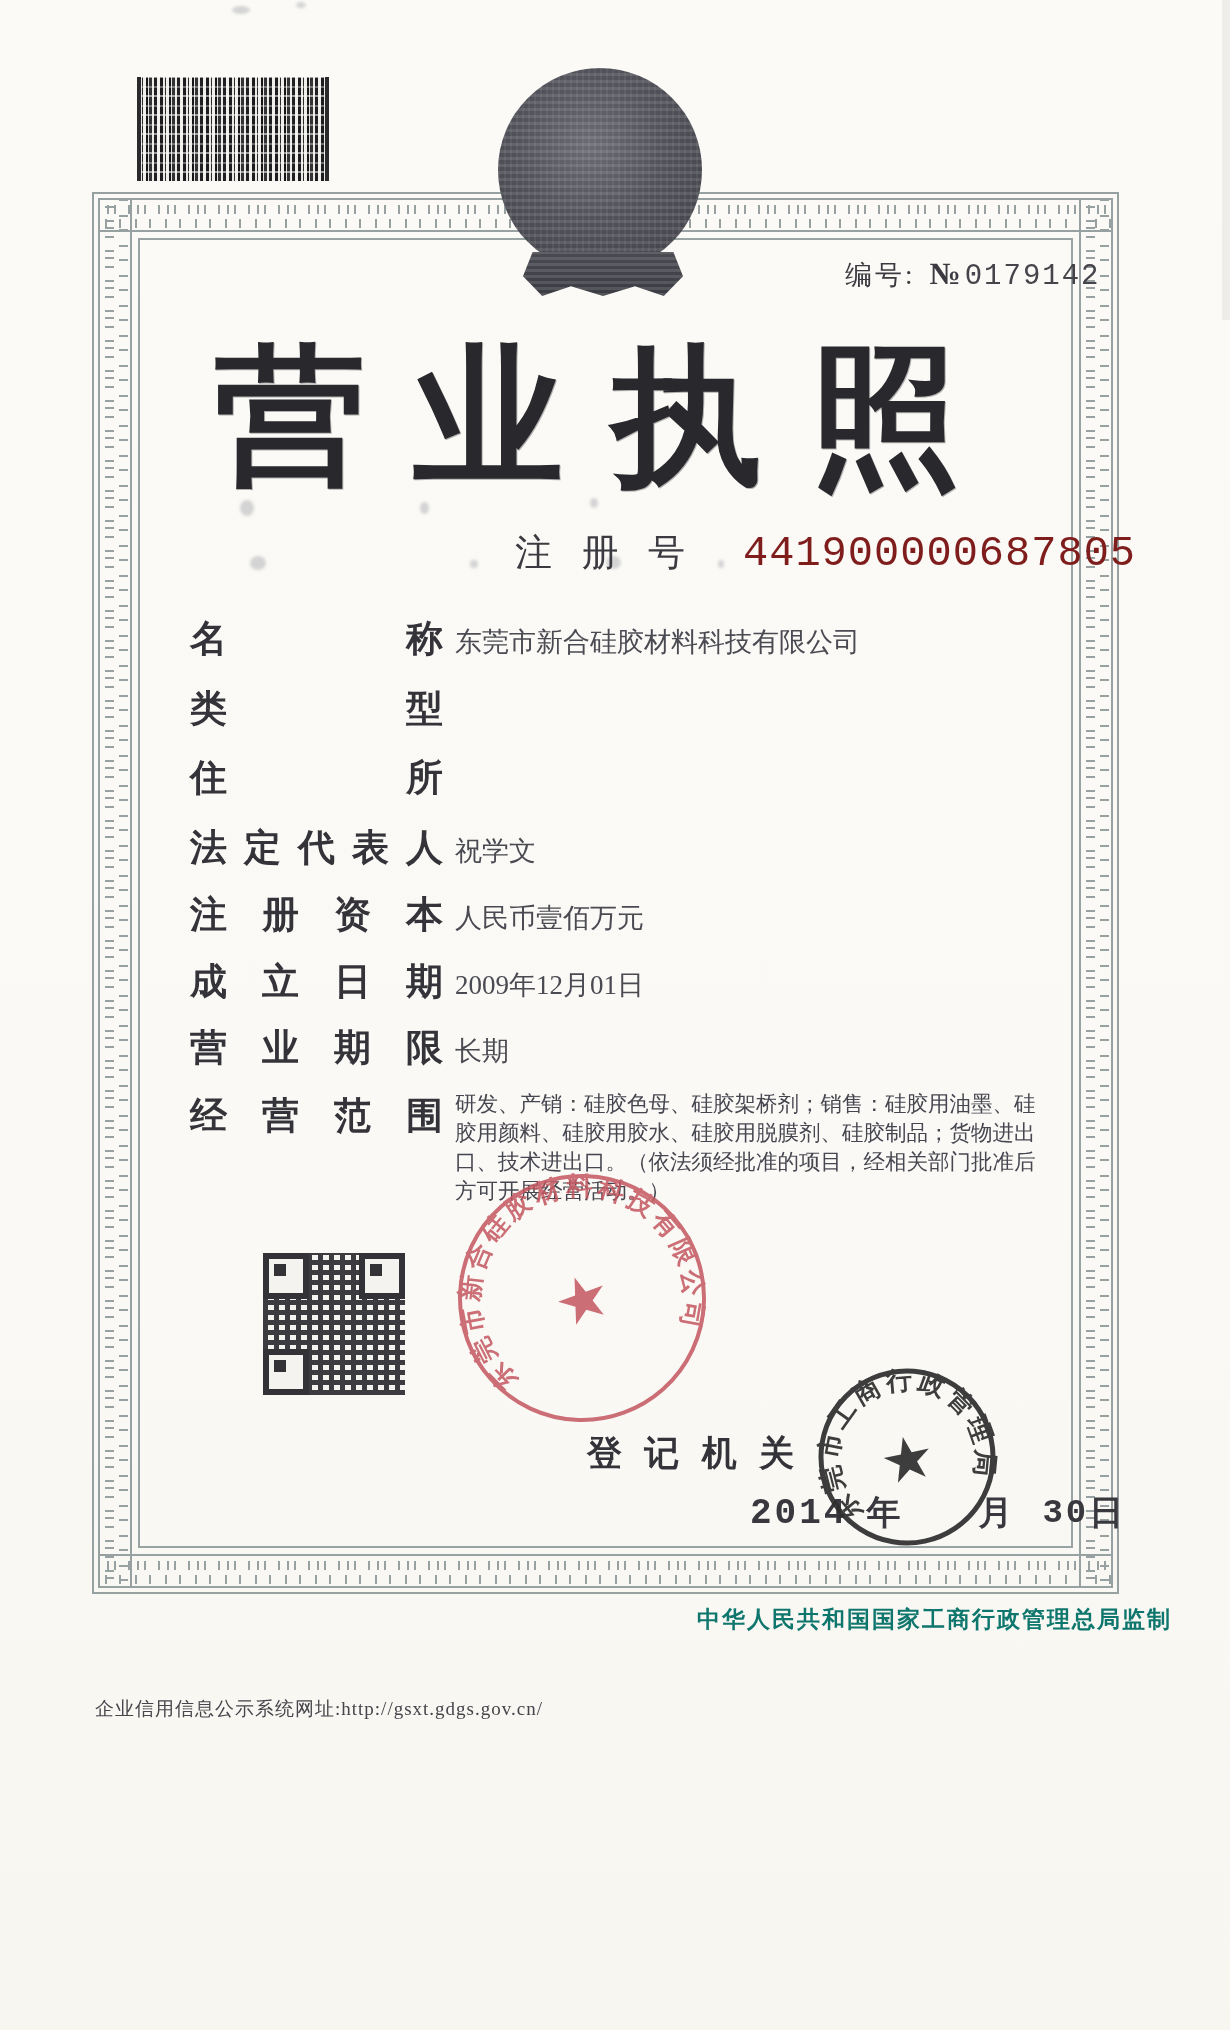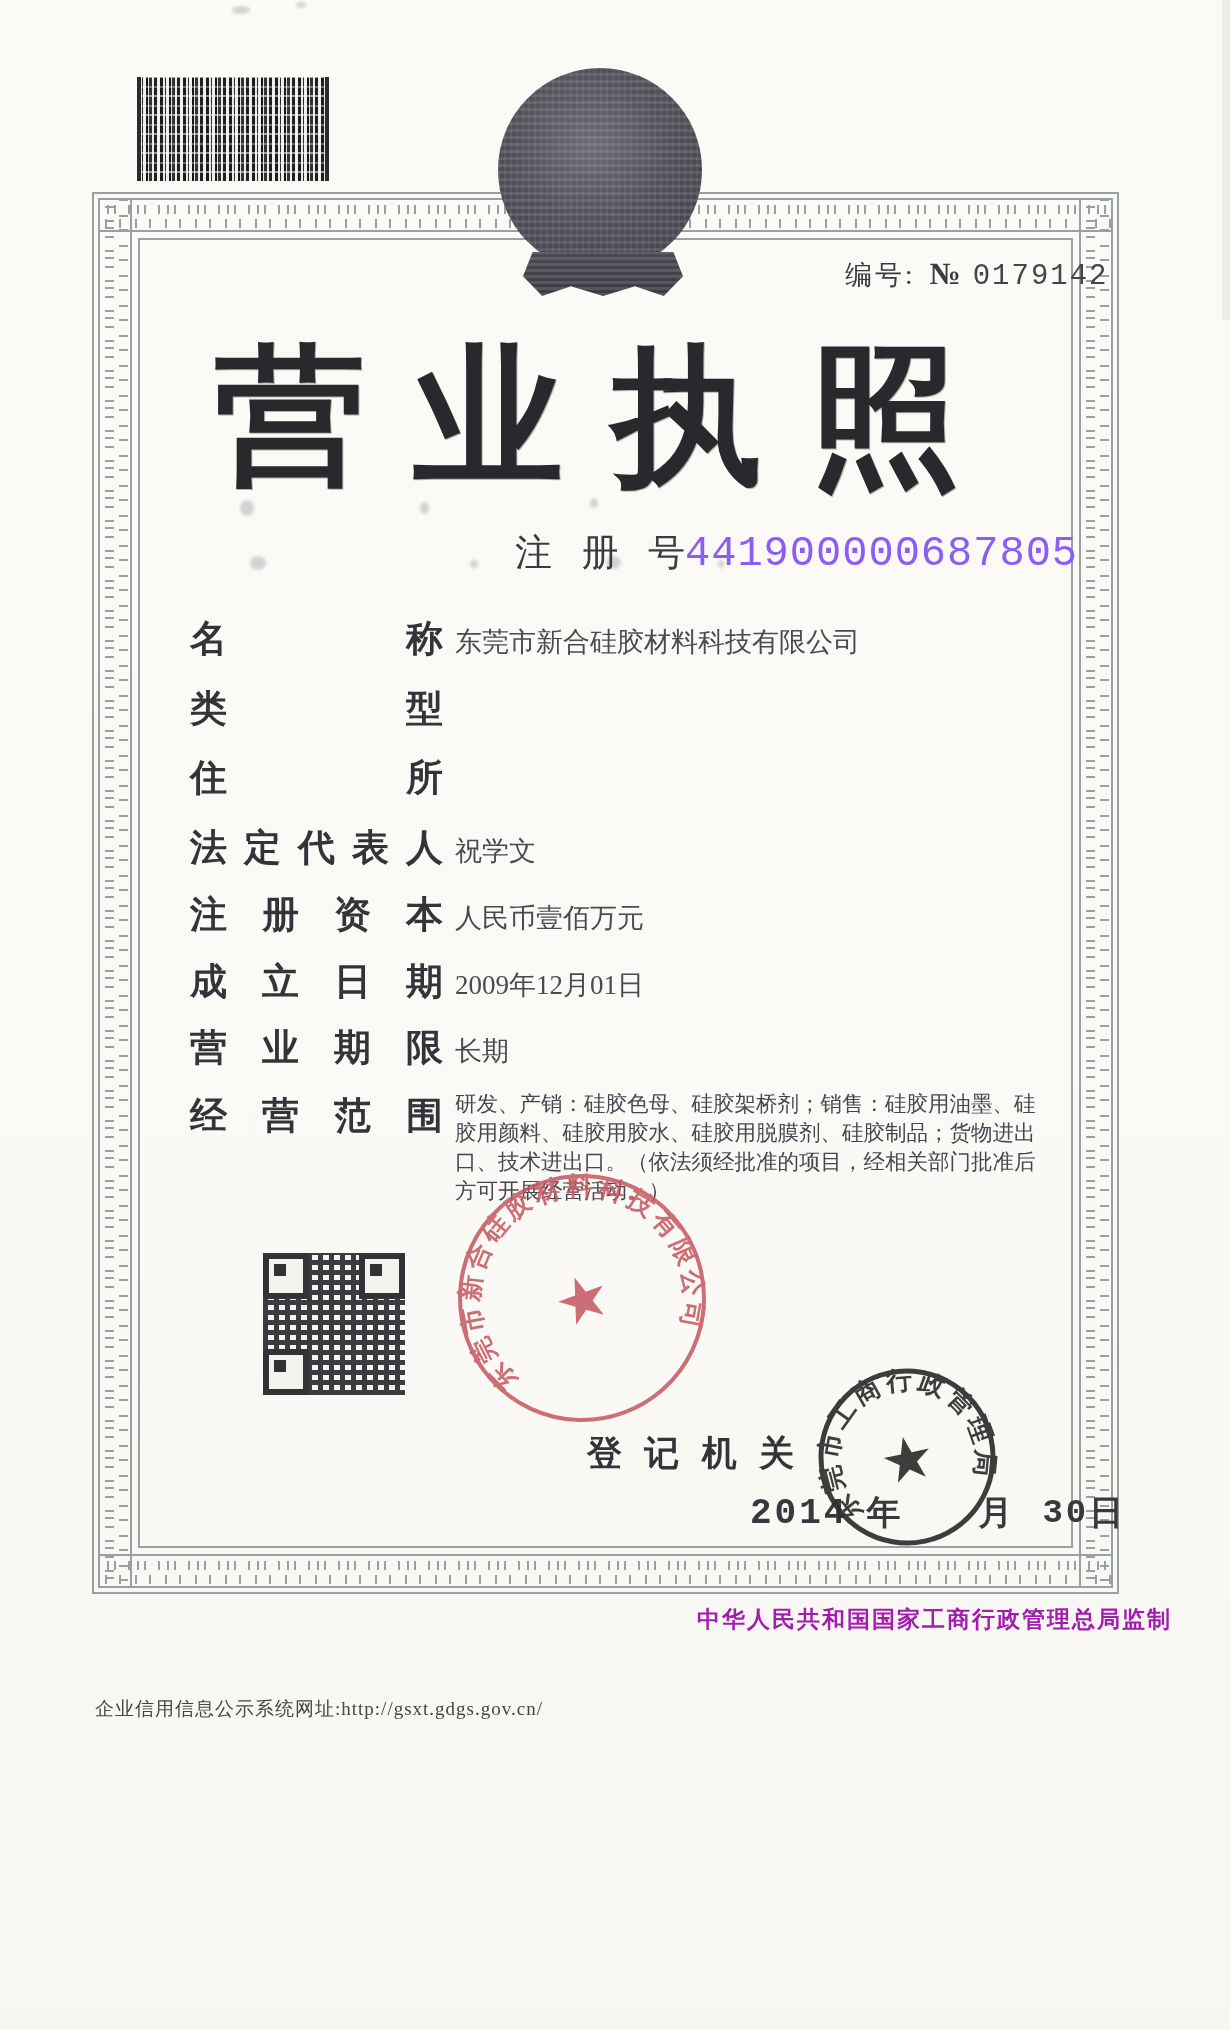--- a/index.html
+++ b/index.html
@@ -55,42 +55,42 @@
   .emblem-base{left:523px;top:252px;width:160px;height:44px;z-index:3;
     background:
       repeating-linear-gradient(0deg,rgba(255,255,255,.12) 0 3px,transparent 3px 6px),
       linear-gradient(180deg,#4a4a52,#3b3b43);
     clip-path:polygon(6% 0,94% 0,100% 55%,88% 100%,70% 78%,50% 100%,30% 78%,12% 100%,0 55%);
   }
   
   .serial{left:845px;top:256px;display:flex;align-items:baseline;z-index:2;color:#3a3a40;}
   .serial .s-label{font-size:27px;letter-spacing:3px;}
   .serial .s-symbol{font-size:31px;font-weight:700;margin-left:14px;}
-  .serial .s-digits{font-family:"Liberation Mono","DejaVu Sans Mono",monospace;font-size:29px;margin-left:12px;letter-spacing:2px;color:#44444a;}
+  .serial .s-digits{font-family:"Liberation Mono","DejaVu Sans Mono",monospace;font-size:29px;margin-left:4px;letter-spacing:2px;color:#44444a;}
   .title{left:215px;top:336px;width:745px;font-size:150px;line-height:160px;font-weight:900;
     color:#28282d;font-family:"Liberation Sans","DejaVu Sans",sans-serif;z-index:2;
     text-shadow:1px 1px 0 rgba(40,40,45,.35);}
   .regline{left:515px;top:528px;display:flex;align-items:baseline;z-index:2;}
   .regline .reg-label{width:170px;font-size:37px;color:#3a3a40;}
-  .regline .reg-number{font-family:"Liberation Mono","DejaVu Sans Mono",monospace;font-size:42px;letter-spacing:1px;color:#8b5cf6;}
+  .regline .reg-number{font-family:"Liberation Mono","DejaVu Sans Mono",monospace;font-size:42px;margin-left:58px;letter-spacing:1px;color:#7f1d1d;}
   .spread{display:flex;justify-content:space-between;}
   .row{position:absolute;left:190px;width:930px;display:flex;align-items:flex-start;z-index:2;}
   .rlabel{width:253px;flex:none;font-size:37px;line-height:42px;font-weight:600;color:#333339;}
   .rvalue{margin-left:12px;padding-top:7px;font-size:27px;line-height:34px;color:#4a4a52;}
   .rvalue.small{font-size:26px;padding-top:9px;}
   .rvalue.scope{font-size:21.5px;line-height:29px;width:600px;padding-top:3px;color:#464650;}
   .registrar{left:587px;top:1430px;width:207px;font-size:35px;font-weight:600;color:#333339;z-index:2;}
   .dateline{left:750px;top:1490px;display:flex;align-items:center;z-index:2;color:#38383e;font-weight:600;}
   .dateline .num{font-family:"Liberation Mono","DejaVu Sans Mono",monospace;font-size:36px;letter-spacing:3px;}
   .dateline .cjk{font-size:34px;}
   .dateline .gap1{margin-left:18px;}
   .dateline .gap2{margin-left:78px;}
   .dateline .gap3{margin-left:30px;}
   .footer-left{left:95px;top:1696px;font-size:19px;letter-spacing:1px;color:#45454b;z-index:2;}
-  .footer-right{left:697px;top:1604px;font-size:23px;font-weight:700;letter-spacing:2px;color:#a21caf;z-index:2;}
+  .footer-right{left:697px;top:1604px;font-size:23px;font-weight:700;letter-spacing:2px;color:#0f766e;z-index:2;}
   
   .qr{left:263px;top:1253px;width:142px;height:142px;z-index:2;
     background-image:
       repeating-linear-gradient(0deg,#3c3c40 0 5px,transparent 5px 10px),
       repeating-linear-gradient(90deg,#3c3c40 0 5px,transparent 5px 11px);
     background-color:#f4f3ef;}
   .finder{position:absolute;width:34px;height:34px;border:6px solid #333337;background:#f4f3ef;}
   .finder::after{content:"";position:absolute;left:5px;top:5px;width:12px;height:12px;background:#333337;}
   .finder.tl{left:0;top:0;} .finder.tr{right:0;top:0;} .finder.bl{left:0;bottom:0;}
   

